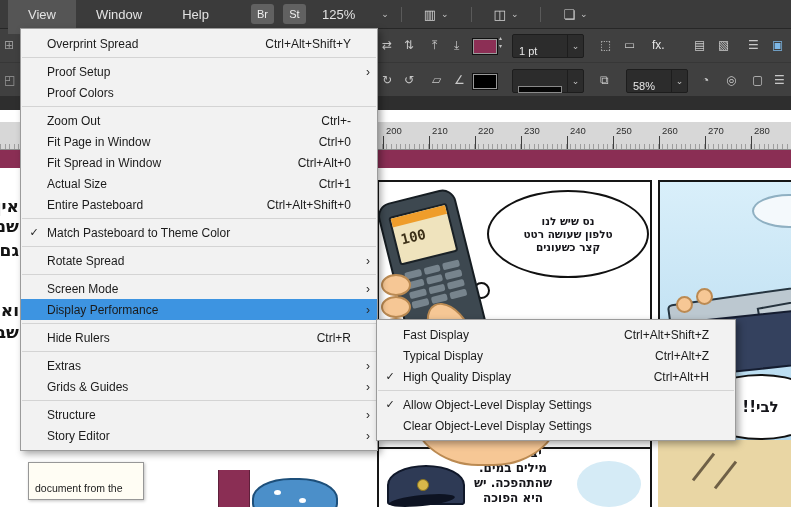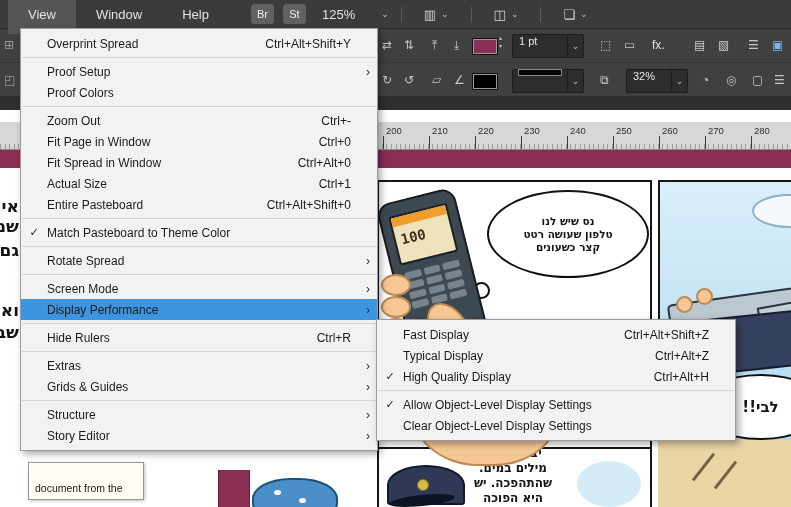--- a/index.html
+++ b/index.html
@@ -21,21 +21,21 @@
   .icon-dd{display:flex;align-items:center;gap:5px;margin:0 10px;cursor:default}
   .icon-dd .g{font-size:13px;color:#d2d2d2;line-height:1}
 
   
   .control-panel{position:absolute;left:0;top:28px;width:791px;height:68px;background:#404040;z-index:10}
   .cp-row{position:absolute;left:0;width:791px;height:34px}
   .cp-row.r1{top:0}
   .cp-row.r2{top:34px;border-top:1px solid #373737}
   .ico{position:absolute;color:#c8c8c8;font-size:12px;top:50%;transform:translateY(-50%);cursor:default;line-height:1}
   .combo{position:absolute;top:6px;height:22px;background:#2c2c2c;border:1px solid #1d1d1d;border-radius:2px;
-         color:#e8e8e8;font-size:11px;display:flex;align-items:flex-start}
+         color:#e8e8e8;font-size:11px;display:flex;align-items:flex-end}
   .combo .val{padding:0 6px;flex:1;white-space:nowrap}
   .combo .cv{width:15px;height:100%;display:flex;align-items:center;justify-content:center;border-left:1px solid #1d1d1d}
   .combo .line{flex:1;height:5px;background:#060606;margin:0 6px;box-shadow:0 0 0 1px #8a8a8a}
   .swatch{position:absolute;top:10px;width:24px;height:15px;border:1px solid #101010;box-shadow:inset 0 0 0 1px #9a9a9a}
   .swatch.fill{background:var(--fill-swatch,#8c2f55)}
   .swatch.stroke{background:var(--stroke-swatch,#000)}
   .stepper{position:absolute;top:7px;display:flex;flex-direction:column;align-items:center;font-size:6px;
            color:#c0c0c0;line-height:1.3;cursor:default}
   .panel-gap{position:absolute;left:0;top:96px;width:791px;height:14px;background:#2e2e2e;z-index:9}
 
@@ -166,21 +166,21 @@
     <span class="ico" style="left:404px">↺</span>
     <span class="ico" style="left:432px">▱</span>
     <span class="ico" style="left:454px">∠</span>
     <span class="swatch stroke" style="left:472px"></span>
     <div class="combo" style="left:512px;width:70px">
       <span class="line"></span>
       <span class="cv chev">⌄</span>
     </div>
     <span class="ico" style="left:600px">⧉</span>
     <div class="combo" style="left:626px;width:60px">
-      <span class="val">32%</span>
+      <span class="val">58%</span>
       <span class="cv chev">⌄</span>
     </div>
     <span class="ico" style="left:702px">◔</span>
     <span class="ico" style="left:726px">◎</span>
     <span class="ico" style="left:752px">▢</span>
     <span class="ico" style="left:774px">☰</span>
   </div>
 </div>
 <div class="panel-gap"></div>
 

